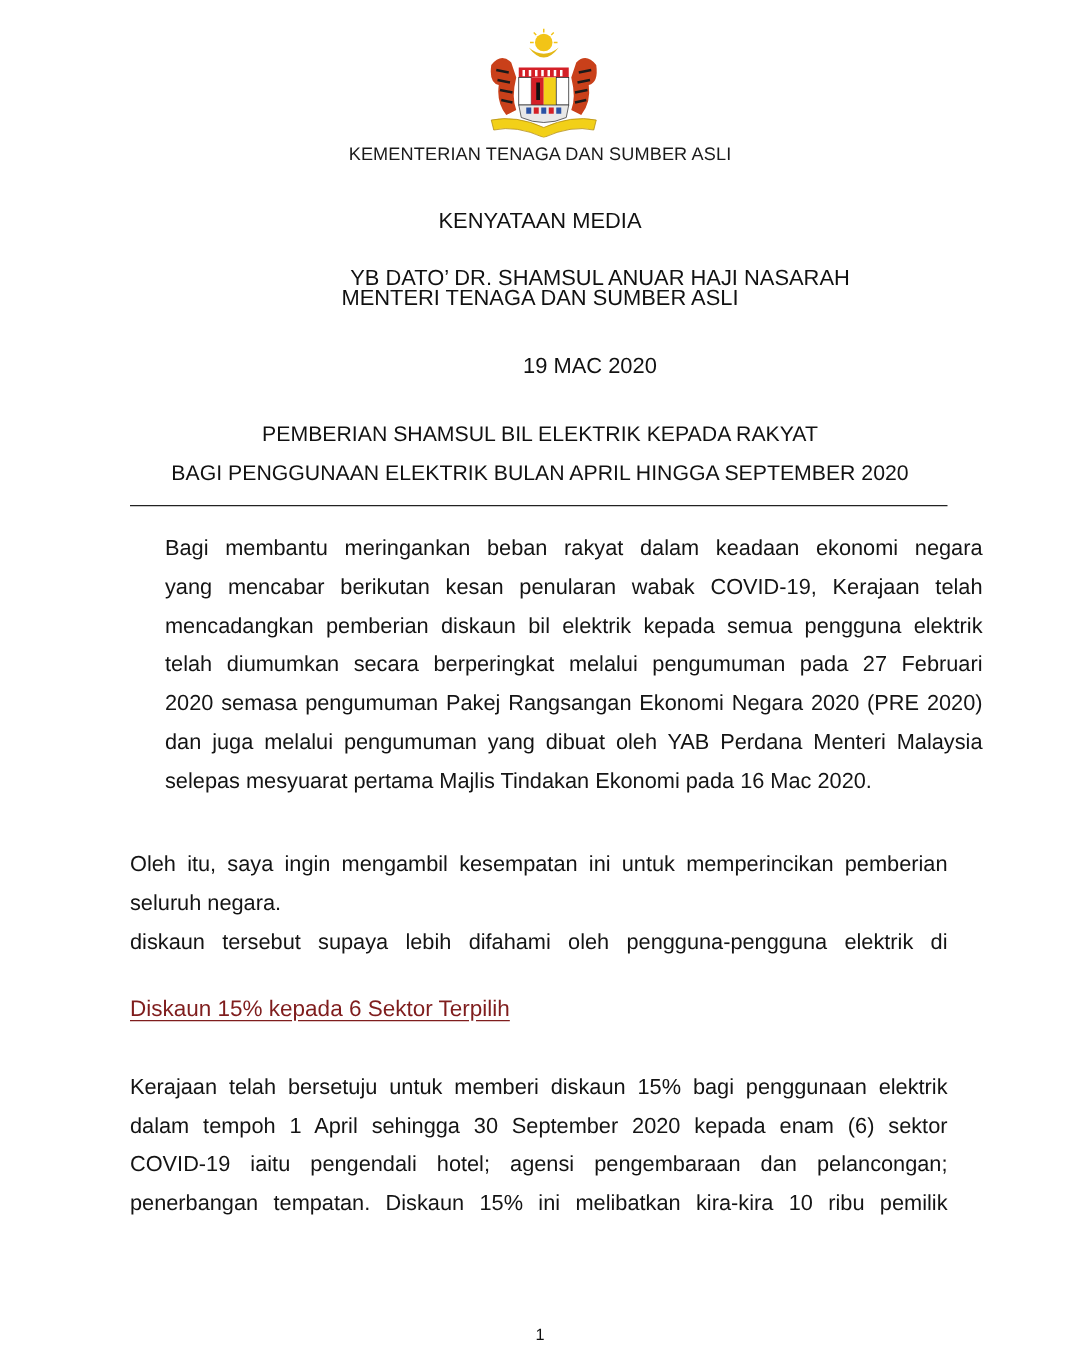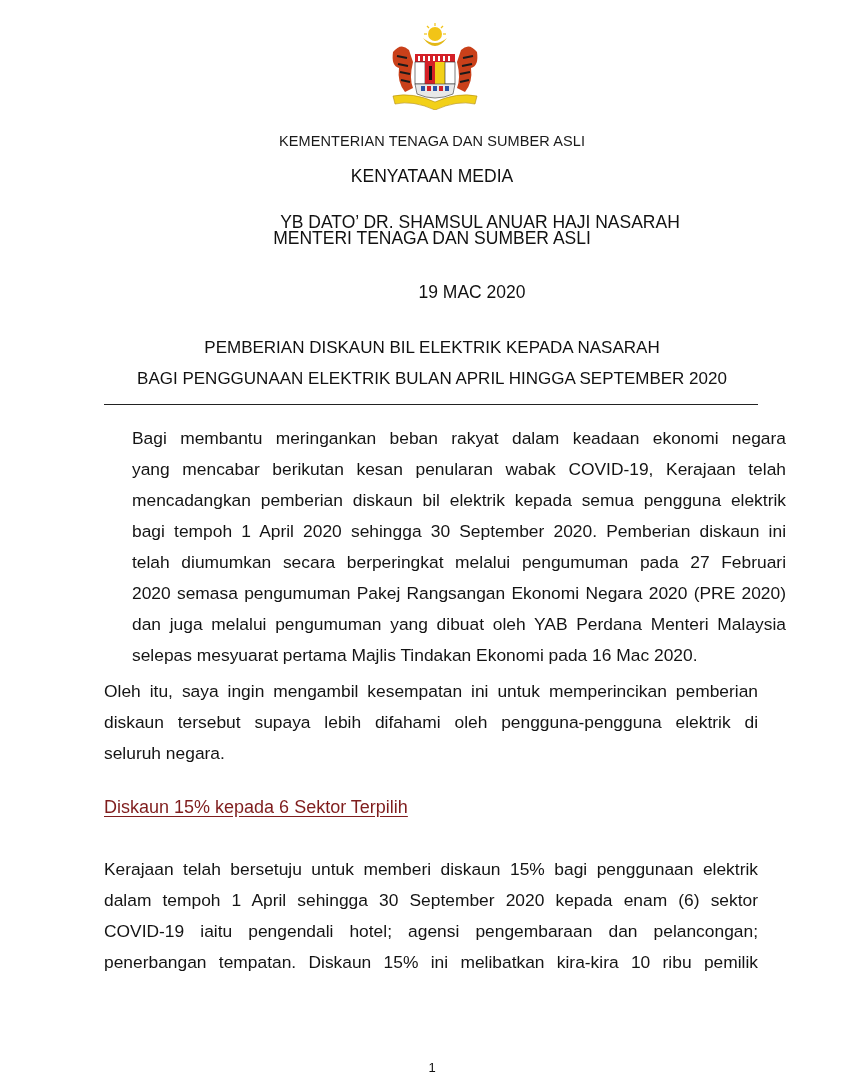--- a/index.html
+++ b/index.html
@@ -2,21 +2,21 @@
 <html><head>
 <meta charset="utf-8">
 <style>
   html, body { margin: 0; padding: 0; background: #ffffff; }
   body {
     width: 864px; height: 1080px; overflow: hidden; position: relative;
     font-family: "Liberation Sans", "DejaVu Sans", sans-serif; color: #111;
   }
   .crest { position: absolute; left: 383px; top: 22px; width: 104px; height: 88px; }
   .ministry {
-    position: absolute; top: 133px; left: 0; width: 864px; text-align: center;
+    position: absolute; top: 116px; left: 0; width: 864px; text-align: center;
     font-size: 14.5px; letter-spacing: 0.1px; color: #1a1a1a;
   }
   .hdr {
     position: absolute; left: 0; width: 864px; text-align: center;
     font-weight: normal; font-size: 17.5px; color: #111;
   }
   .h1 { top: 166px; }
   .h2 { top: 212px; padding-left: 48px; }
   .h3 { top: 228px; }
   .date { top: 282px; padding-left: 40px; }
@@ -92,40 +92,39 @@
 
   <path d="M10 74 Q30 70 52 80 Q74 70 94 74 L92 82 Q74 78 52 88 Q30 78 12 82 Z" fill="#f2d018" stroke="#b08a10" stroke-width="0.6"></path>
 </svg>
 
 <div class="ministry">KEMENTERIAN TENAGA DAN SUMBER ASLI</div>
 
 <div class="hdr h1">KENYATAAN MEDIA</div>
 <div class="hdr h2">YB DATO’ DR. SHAMSUL ANUAR HAJI NASARAH</div>
 <div class="hdr h3">MENTERI TENAGA DAN SUMBER ASLI</div>
 <div class="hdr date">19 MAC 2020</div>
-<div class="hdr t1">PEMBERIAN DISKAUN BIL ELEKTRIK KEPADA NASARAH</div>
+<div class="hdr t1">PEMBERIAN SHAMSUL BIL ELEKTRIK KEPADA RAKYAT</div>
 <div class="hdr t2">BAGI PENGGUNAAN ELEKTRIK BULAN APRIL HINGGA SEPTEMBER 2020</div>
 
 <div class="rule"></div>
 
 <div class="para p1">
   <span class="ln">Bagi membantu meringankan beban rakyat dalam keadaan ekonomi negara</span>
   <span class="ln">yang mencabar berikutan kesan penularan wabak COVID-19, Kerajaan telah</span>
   <span class="ln">mencadangkan pemberian diskaun bil elektrik kepada semua pengguna elektrik</span>
-  <span class="ln">bagi tempoh 1 April 2020 sehingga 30 September 2020.  Pemberian diskaun ini</span>
   <span class="ln">telah diumumkan secara berperingkat melalui pengumuman pada 27 Februari</span>
   <span class="ln">2020 semasa pengumuman Pakej Rangsangan Ekonomi Negara 2020 (PRE 2020)</span>
   <span class="ln">dan juga melalui pengumuman yang dibuat oleh YAB Perdana Menteri Malaysia</span>
   <span class="ln last">selepas mesyuarat pertama Majlis Tindakan Ekonomi pada 16 Mac 2020.</span>
 </div>
 
 <div class="para p2">
   <span class="ln">Oleh itu, saya ingin mengambil kesempatan ini untuk memperincikan pemberian</span>
+  <span class="ln last">seluruh negara.</span>
   <span class="ln">diskaun tersebut supaya lebih difahami oleh pengguna-pengguna elektrik di</span>
-  <span class="ln last">seluruh negara.</span>
 </div>
 
 <div class="section-heading">Diskaun 15% kepada 6 Sektor Terpilih</div>
 
 <div class="para p3">
   <span class="ln">Kerajaan telah bersetuju untuk memberi diskaun 15% bagi penggunaan elektrik</span>
   <span class="ln">dalam tempoh 1 April sehingga 30 September 2020 kepada enam (6) sektor</span>
   <span class="ln">COVID-19 iaitu pengendali hotel; agensi pengembaraan dan pelancongan;</span>
   <span class="ln">penerbangan tempatan.  Diskaun 15% ini melibatkan kira-kira 10 ribu pemilik</span>
 </div>

